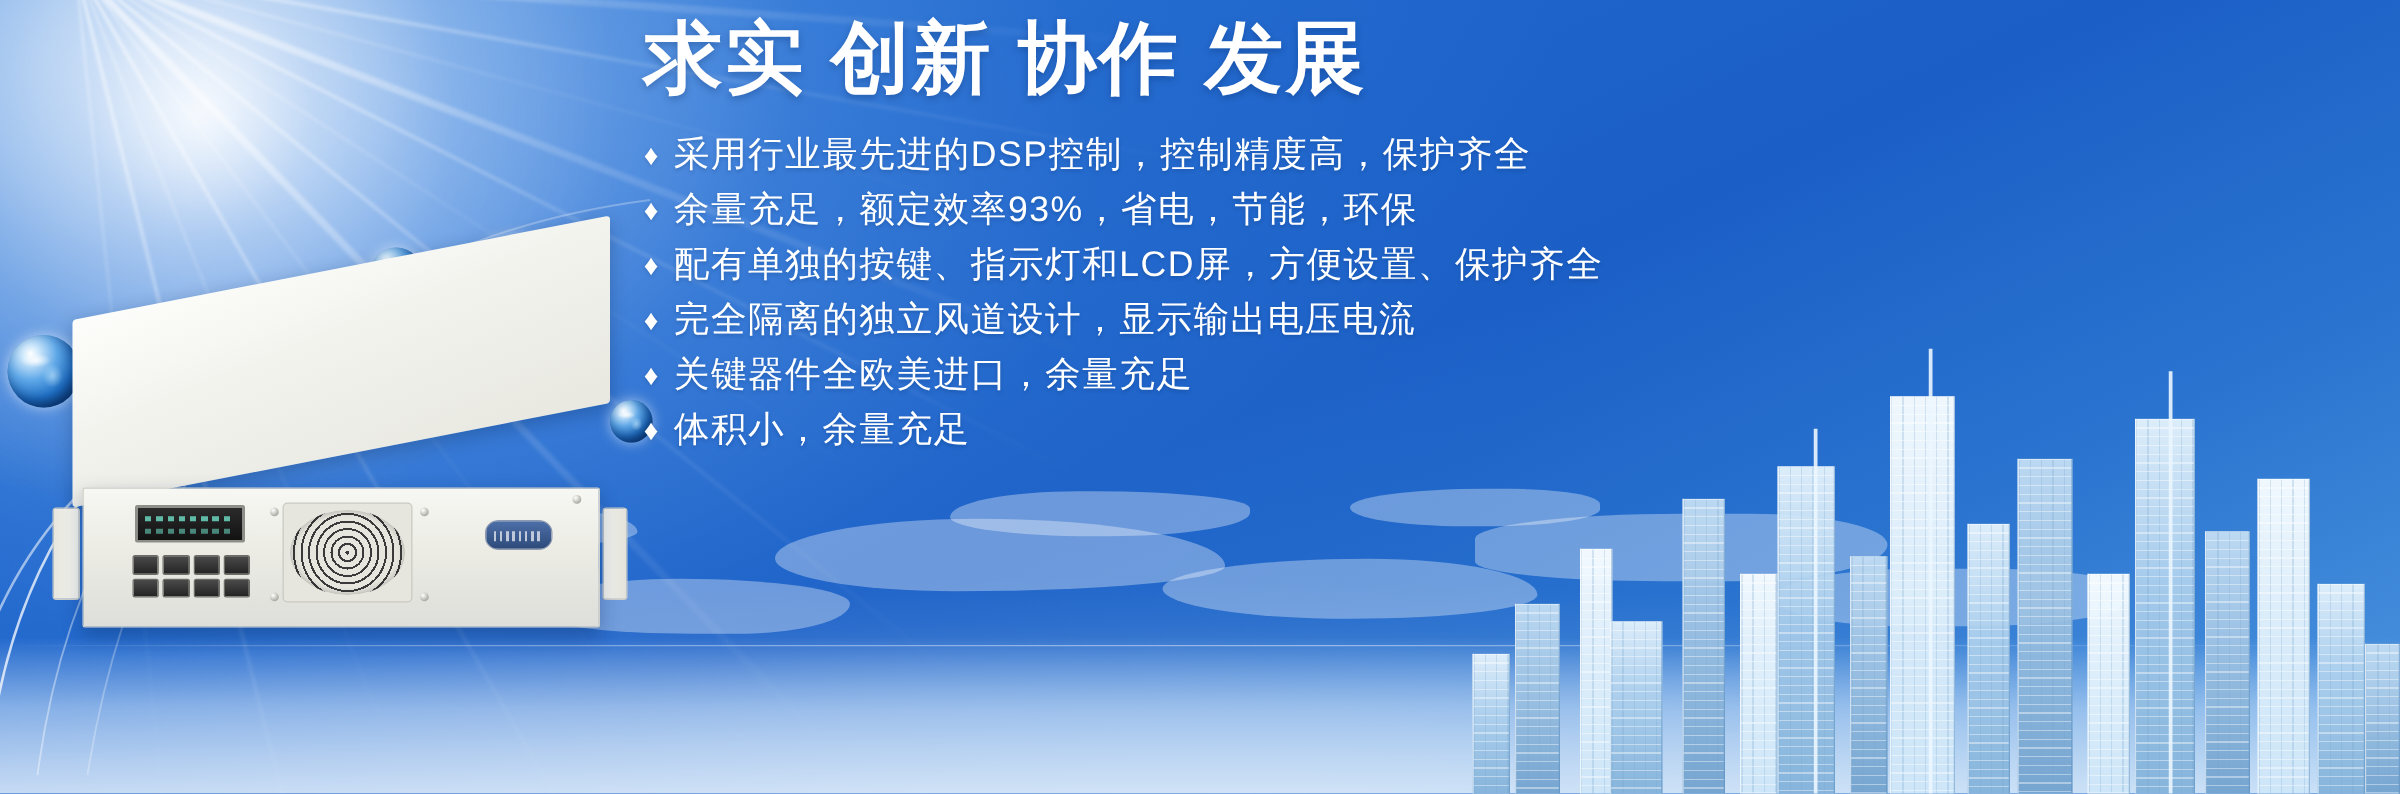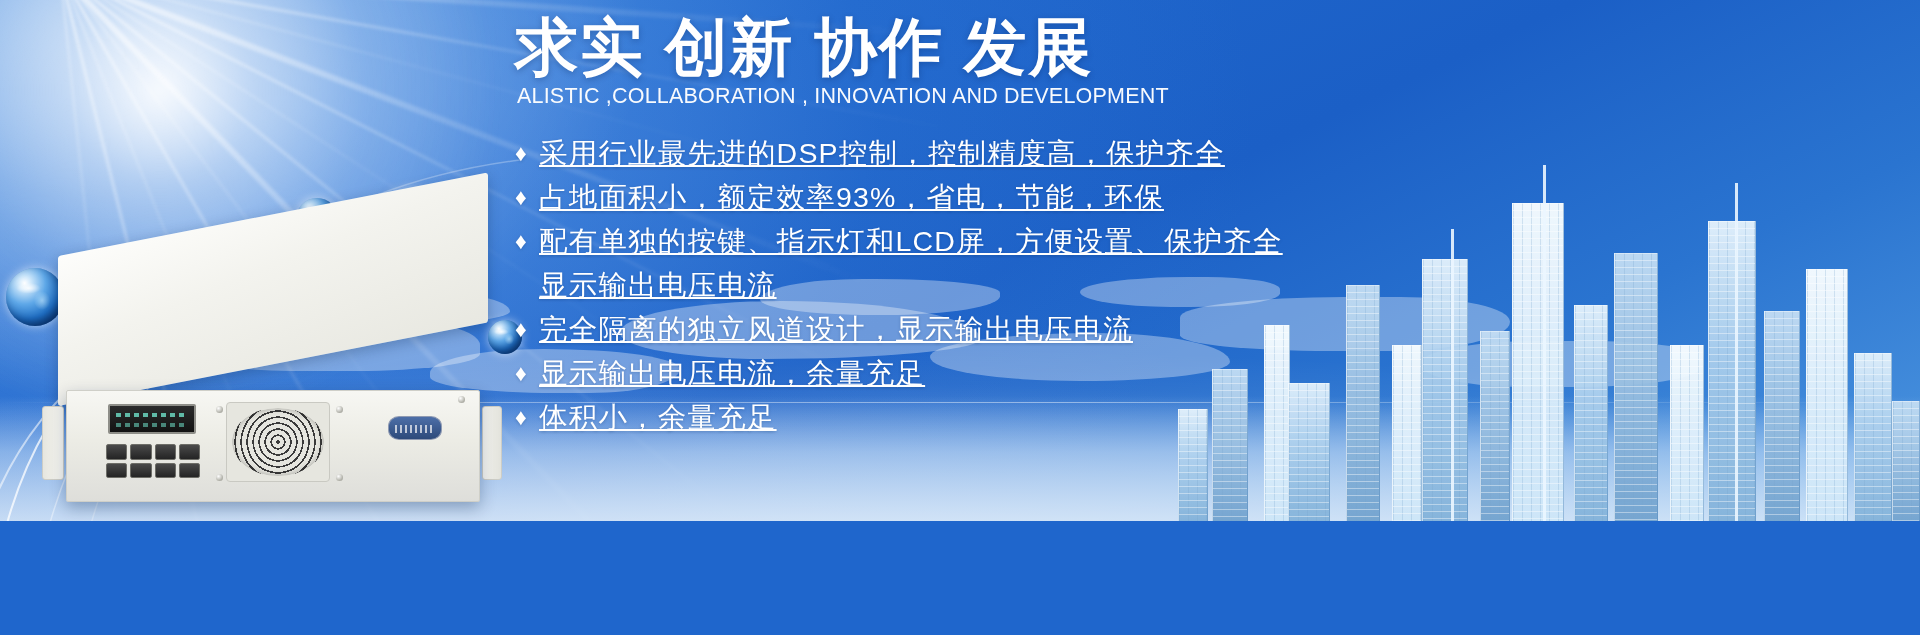--- a/index.html
+++ b/index.html
@@ -4,21 +4,21 @@
 <style>
   * { margin:0; padding:0; box-sizing:border-box; }
   html,body { width:1920px; height:635px; overflow:hidden; }
   body {
     font-family:"Liberation Sans","DejaVu Sans",sans-serif;
     background:#1f66cc;
   }
 
   .banner {
     position:relative;
-    width:1920px; height:521px;
+    width:1920px; height:635px;
     overflow:hidden;
     background:
       radial-gradient(ellipse 900px 620px at 120px 40px, rgba(255,255,255,0.55) 0%, rgba(255,255,255,0.22) 26%, rgba(255,255,255,0.0) 58%),
       radial-gradient(ellipse 1400px 900px at 250px 120px, rgba(150,200,255,0.45) 0%, rgba(80,150,230,0.12) 45%, rgba(0,0,0,0) 72%),
       linear-gradient(155deg, #2f7ad6 0%, #1f66cc 28%, #1b5fc6 52%, #2a74d0 74%, #4e97e0 100%);
   }
 
   
   .rays { position:absolute; inset:0; pointer-events:none; }
   .ray {
@@ -107,21 +107,21 @@
     text-shadow:0 1px 3px rgba(0,40,90,0.25);
   }
   .bline .dia {
     flex:0 0 auto;
     width:24px;
     font-size:23px;
     line-height:44px;
     color:#ffffff;
   }
   .bline.cont .dia { visibility:hidden; }
-  .bline .btxt { flex:1 1 auto;text-decoration:underline; }
+  .bline .btxt { flex:1 1 auto; }
 
   
   .device { position:absolute; left:58px; top:256px; width:430px; height:260px; }
 
   .dev-top {
     position:absolute; left:0; top:0; width:430px; height:150px;
     background:linear-gradient(168deg,#fdfdfb 0%, #f3f3ee 40%, #e8e8e1 100%);
     transform:skewY(-11deg);
     transform-origin:0 0;
     border-radius:3px;
@@ -309,46 +309,41 @@
     <div class="bld lite" style="right:72px;  width:42px;  height:252px;"></div>
     <div class="bld" style="right:28px;  width:38px;  height:168px;"></div>
     <div class="bld dark" style="right:0px;   width:28px;  height:120px;"></div>
     <div class="spire" style="right:374px; height:356px;"></div>
     <div class="spire" style="right:182px; height:338px;"></div>
     <div class="spire" style="right:466px; height:292px;"></div>
   </div>
 
   <div class="textblock">
     <div class="headline">求实 创新 协作 发展</div>
-    <div class="subhead">ALISTIC ,COLLABORATION , INNOVATION AND DEVELOPMENT</div>
 
     <div class="bullets">
       <div class="bline">
         <span class="dia">♦</span>
         <span class="btxt">采用行业最先进的DSP控制，控制精度高，保护齐全</span>
       </div>
       <div class="bline">
         <span class="dia">♦</span>
-        <span class="btxt">占地面积小，额定效率93%，省电，节能，环保</span>
+        <span class="btxt">余量充足，额定效率93%，省电，节能，环保</span>
       </div>
       <div class="bline">
         <span class="dia">♦</span>
         <span class="btxt">配有单独的按键、指示灯和LCD屏，方便设置、保护齐全</span>
       </div>
-      <div class="bline cont">
-        <span class="dia">♦</span>
-        <span class="btxt">显示输出电压电流</span>
-      </div>
       <div class="bline">
         <span class="dia">♦</span>
         <span class="btxt">完全隔离的独立风道设计，显示输出电压电流</span>
       </div>
       <div class="bline">
         <span class="dia">♦</span>
-        <span class="btxt">显示输出电压电流，余量充足</span>
+        <span class="btxt">关键器件全欧美进口，余量充足</span>
       </div>
       <div class="bline">
         <span class="dia">♦</span>
         <span class="btxt">体积小，余量充足</span>
       </div>
     </div>
   </div>
 
 </div>
 

